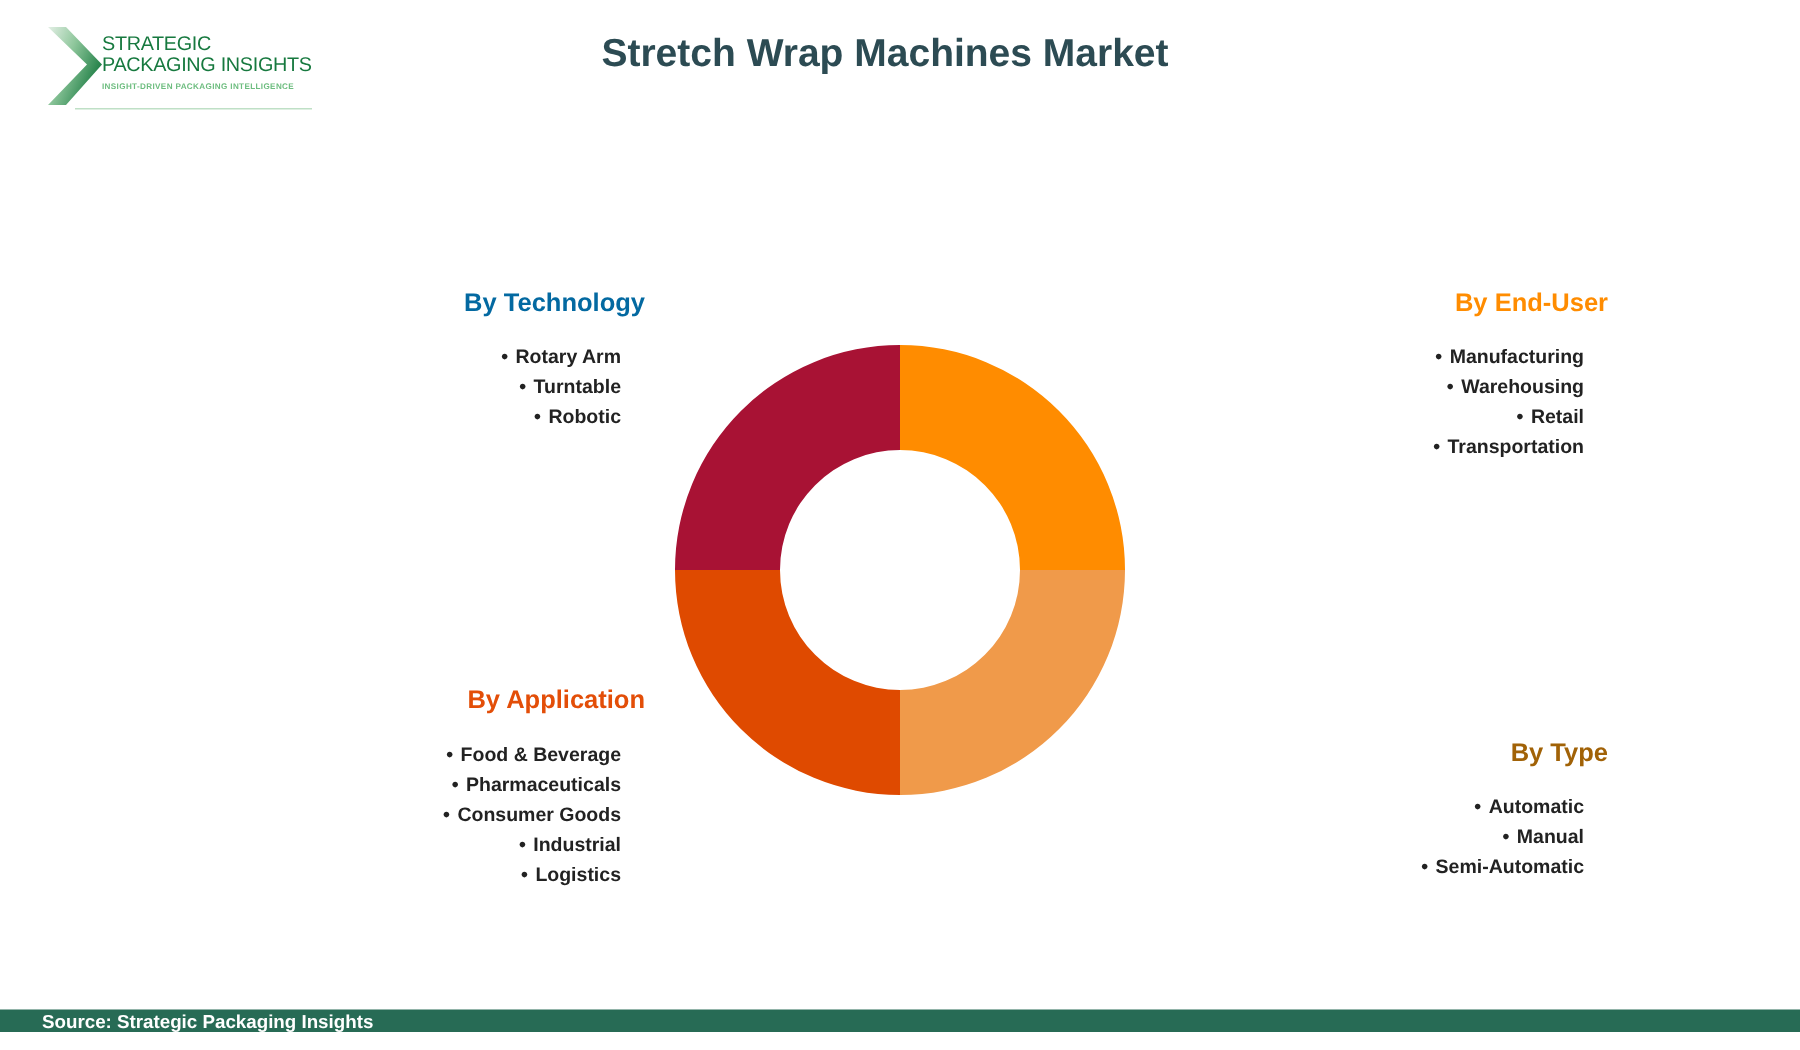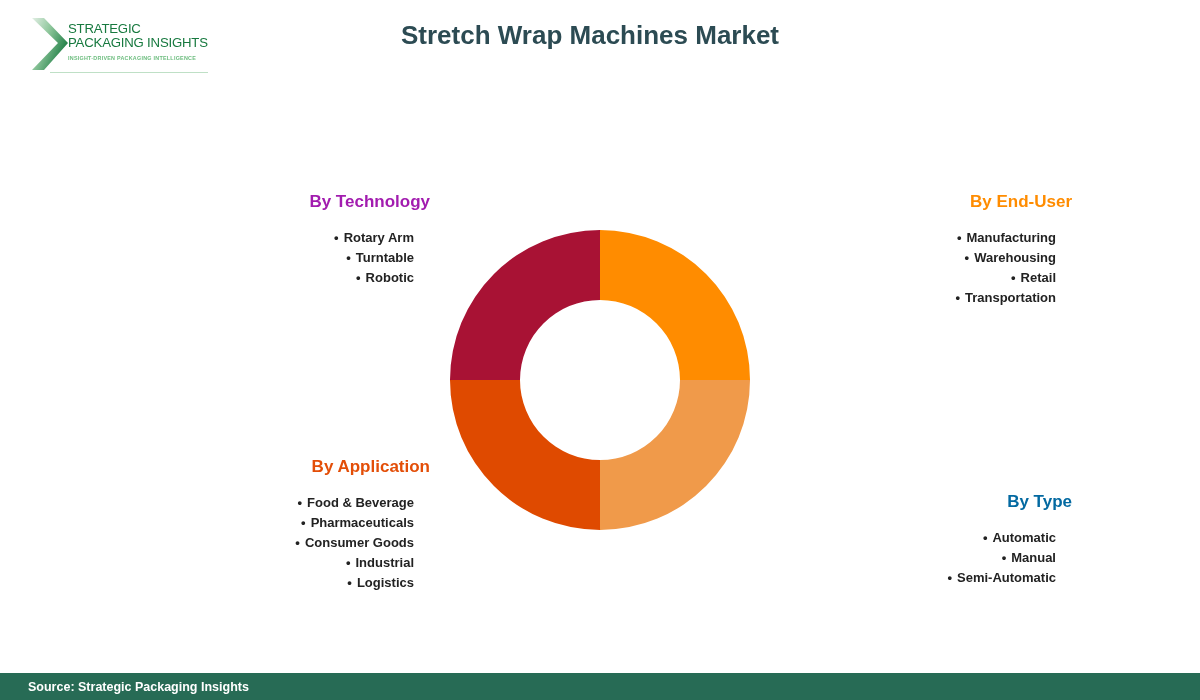--- a/index.html
+++ b/index.html
@@ -122,21 +122,21 @@
   #cat-application { left: 180px; top: 457px; width: 250px; }
   #cat-enduser    { left: 772px; top: 192px; width: 300px; }
   #cat-type       { left: 772px; top: 492px; width: 300px; }
 
   
   .footer {
     position: absolute;
     left: 0;
     top: 673px;
     width: 1200px;
-    height: 27px;
+    height: 15px;
     background: #276b55;
     display: flex;
     align-items: center;
     justify-content: space-between;
     box-sizing: border-box;
     padding: 0 28px;
   }
   .footer-text {
     color: #ffffff;
     font-size: 12.5px;
@@ -177,21 +177,21 @@
 
     <path d="M300 150 A150 150 0 0 1 150 300 L150 230 A80 80 0 0 0 230 150 Z" fill="#f09a4a"></path>
 
     <path d="M150 300 A150 150 0 0 1 0 150 L70 150 A80 80 0 0 0 150 230 Z" fill="#df4a00"></path>
 
     <path d="M0 150 A150 150 0 0 1 150 0 L150 70 A80 80 0 0 0 70 150 Z" fill="#a81234"></path>
   </svg>
 </div>
 
 <div class="cat right-align" id="cat-technology">
-  <div class="cat-title" style="color: #a21caf;">By Technology</div>
+  <div class="cat-title" style="color: #0369a1;">By Technology</div>
   <ul class="cat-list">
     <li>Rotary Arm</li>
     <li>Turntable</li>
     <li>Robotic</li>
   </ul>
 </div>
 
 <div class="cat left-align" id="cat-enduser">
   <div class="cat-title" style="color: rgb(255, 140, 0);">By End-User</div>
   <ul class="cat-list">
@@ -207,21 +207,21 @@
   <ul class="cat-list">
     <li>Food &amp; Beverage</li>
     <li>Pharmaceuticals</li>
     <li>Consumer Goods</li>
     <li>Industrial</li>
     <li>Logistics</li>
   </ul>
 </div>
 
 <div class="cat left-align" id="cat-type">
-  <div class="cat-title" style="color: #0369a1;">By Type</div>
+  <div class="cat-title" style="color: #a16207;">By Type</div>
   <ul class="cat-list">
     <li>Automatic</li>
     <li>Manual</li>
     <li>Semi-Automatic</li>
   </ul>
 </div>
 
 <div class="footer" style="background: rgb(39, 107, 85);">
   <div class="footer-text">Source: Strategic Packaging Insights</div>
 </div>

